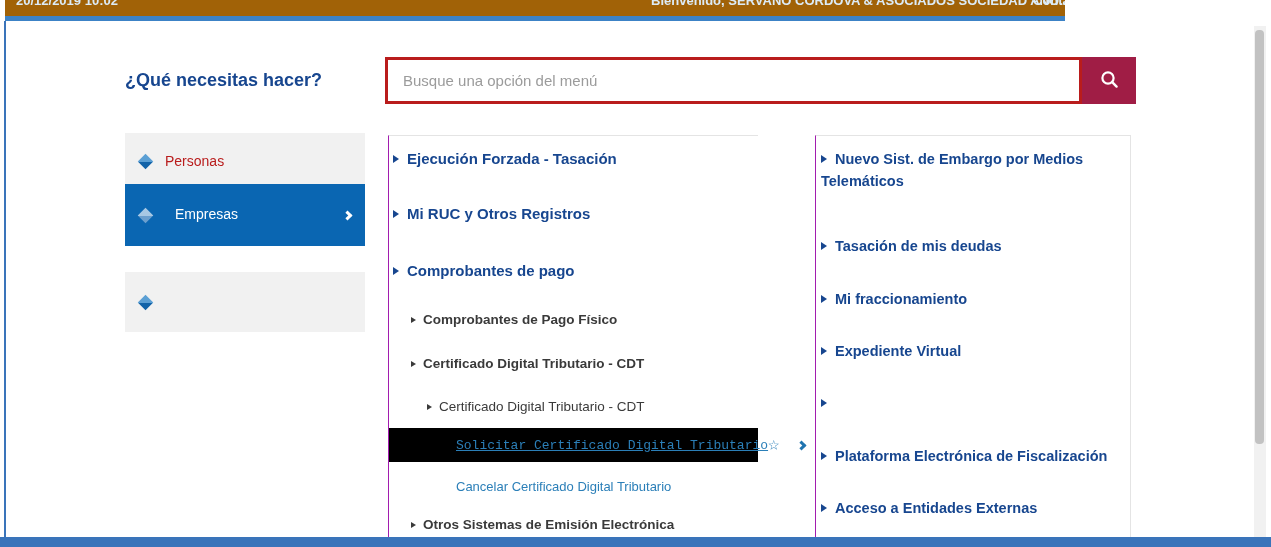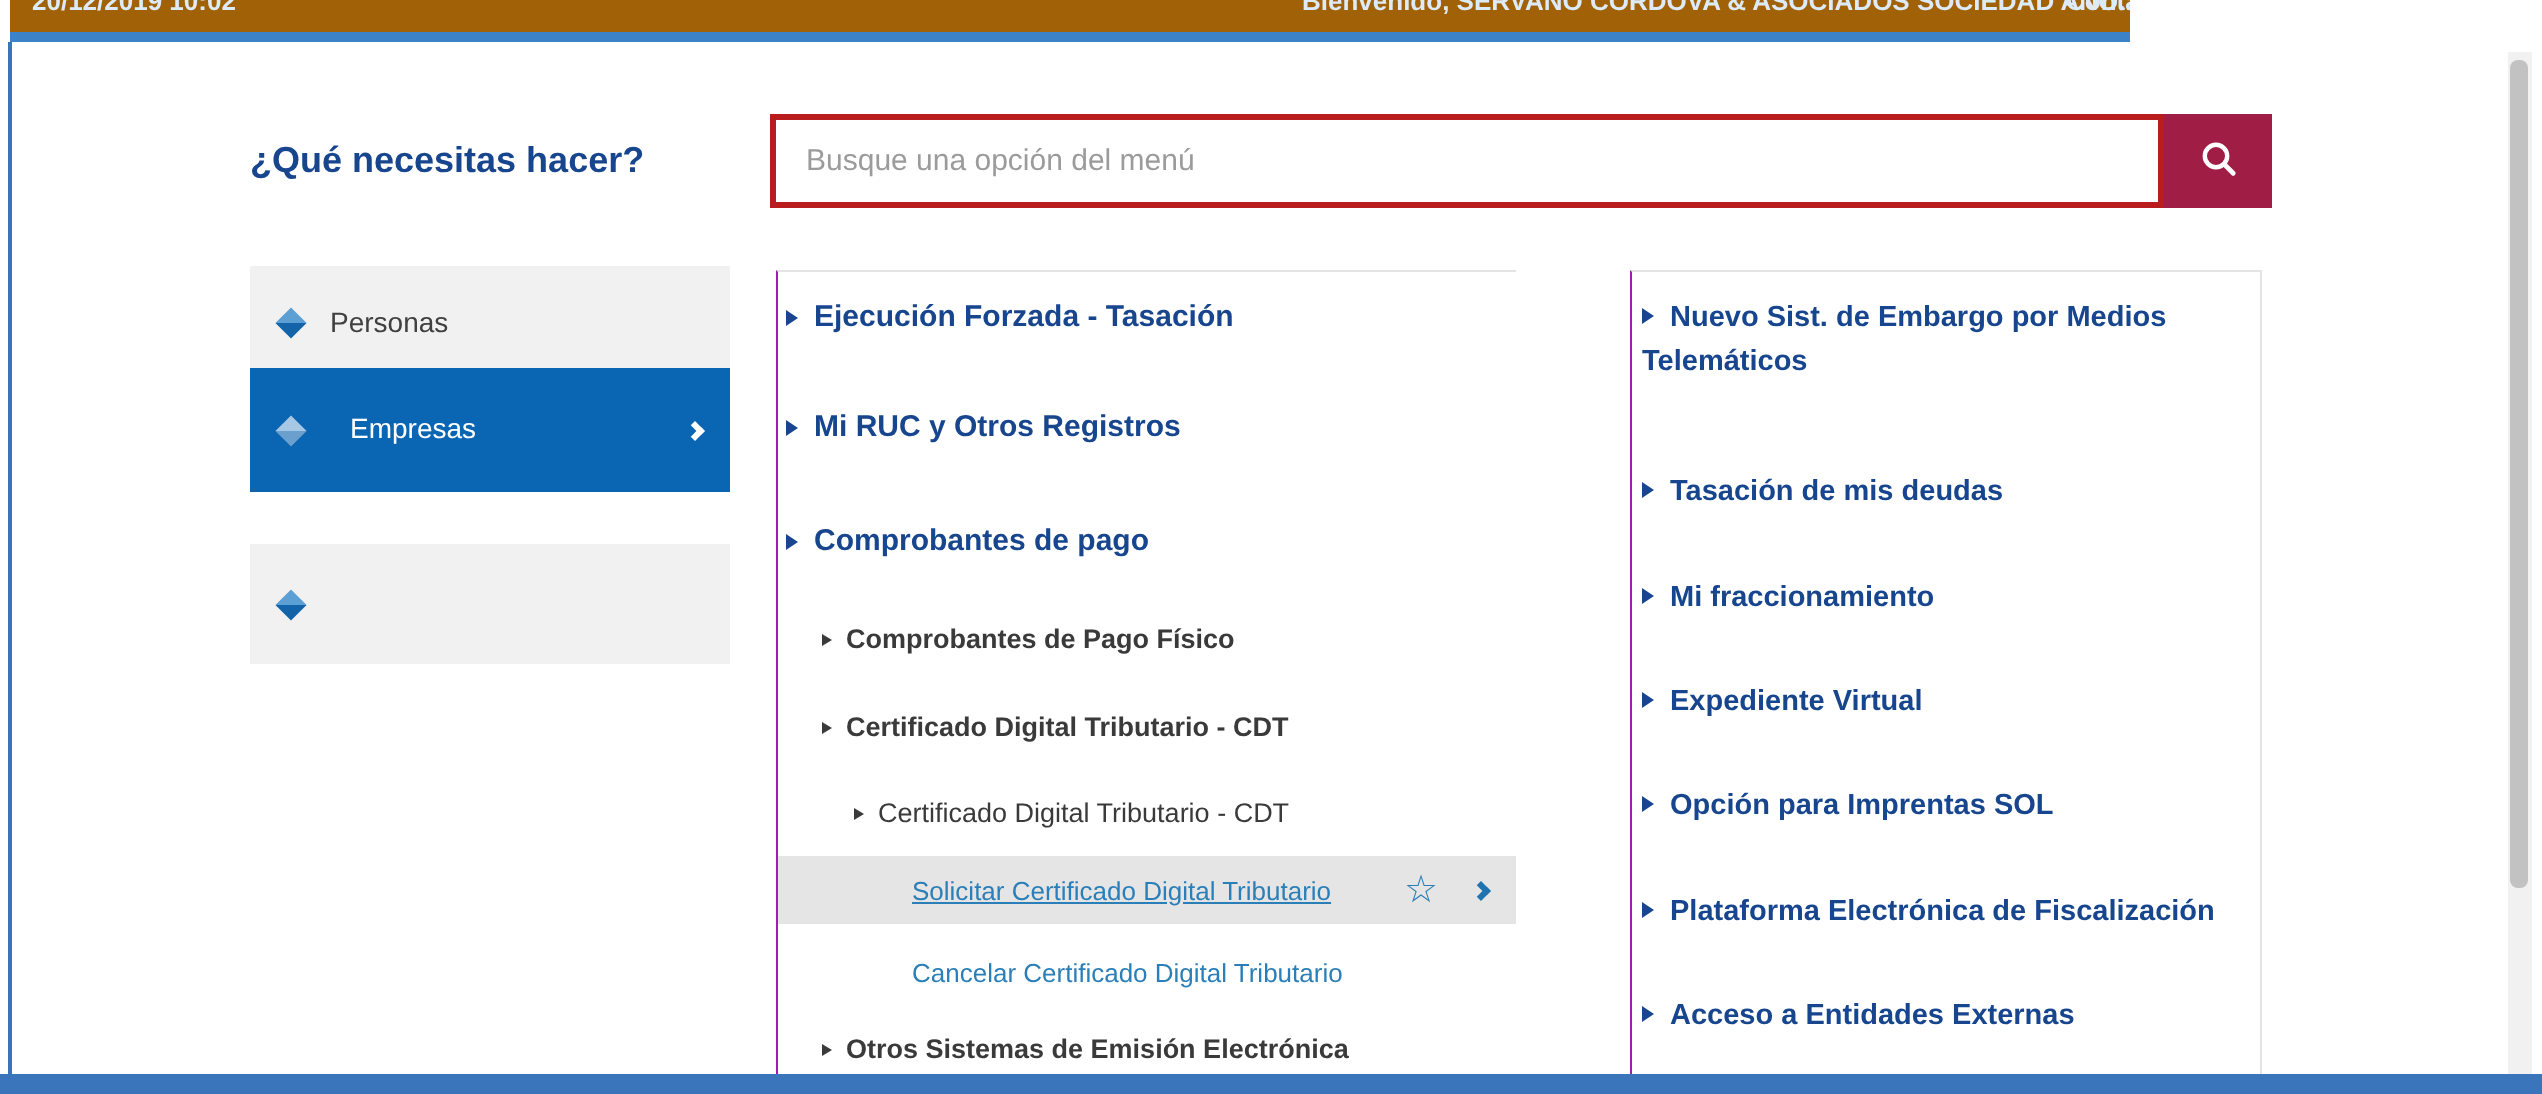--- a/index.html
+++ b/index.html
@@ -28,21 +28,21 @@
   .search-input { position:absolute; left:385px; top:57px; width:697px; height:47px;
                   border:3px solid #b91c1c; background:#fff; padding:0 15px; font-size:15px;
                   color:#444; font-family:"Liberation Sans",sans-serif; outline:none; }
   .search-input::placeholder { color:#9b9b9b; opacity:1; }
   .search-btn { position:absolute; left:1082px; top:57px; width:54px; height:47px;
                 background:#a01d45; border:none; cursor:pointer; display:flex; align-items:center; justify-content:center; }
 
   
   .side-item { position:absolute; left:125px; width:240px; background:#f1f1f1;
                display:flex; align-items:center; gap:14px; padding:0 14px 0 15px;
-               font-size:14px; color:#404040; cursor:pointer; line-height:1.25; }
+               font-size:14px; color:#b91c1c; cursor:pointer; line-height:1.25; }
   .side-item.sel { background:#0a66b2; color:#ffffff; }
   .dia { width:11px; height:11px; flex:none; transform:rotate(45deg);
          background:linear-gradient(135deg,#5b9fd4 50%,#1263a8 50%); }
   .side-item.sel .dia { background:linear-gradient(135deg,#a7c8e4 50%,#6b9fce 50%); }
   .chev { display:inline-block; width:7px; height:7px; border-top:3px solid currentColor;
           border-right:3px solid currentColor; transform:rotate(45deg); flex:none; }
   .push { margin-left:auto; }
 
   
   .panel { position:absolute; top:135px; height:402px; background:#ffffff;
@@ -52,21 +52,21 @@
 
   .menu-row { position:absolute; left:0; width:100%; display:flex; align-items:center;
               white-space:nowrap; cursor:pointer; }
   .tri { width:0; height:0; border-left:6px solid currentColor; border-top:4px solid transparent;
          border-bottom:4px solid transparent; margin-right:8px; flex:none; }
   .tri.sm { border-left-width:5px; border-top-width:3.5px; border-bottom-width:3.5px; margin-right:7px; }
   .lvl1 { font-size:15px;   font-weight:bold; color:#17468f; padding-left:4px; }
   .lvl2 { font-size:13.5px; font-weight:bold; color:#3a3a3a; padding-left:22px; }
   .lvl3 { font-size:13.5px; color:#3a3a3a; padding-left:38px; }
   .lnk  { font-size:13px; color:#2b7fb8; padding-left:67px; }
-  .hl-row { height:34px; background:#e5e5e5; padding-left:67px; padding-right:14px; }
+  .hl-row { height:34px; background:#000000; padding-left:67px; padding-right:14px;font-family:Liberation Mono, monospace; }
   .hl-row a { color:#2b7fb8; font-size:13px; text-decoration:underline; cursor:pointer; }
   .star { font-size:19px; color:#2b7fb8; line-height:1; cursor:pointer; }
   .hl-chev { color:#1f74b0; margin-left:18px; }
   .hl-chev .chev { border-top-width:3px; border-right-width:3px; }
 
   .svc { position:absolute; left:0; width:305px; padding-left:5px; font-size:14.5px; font-weight:bold;
          color:#17468f; line-height:1.5; cursor:pointer; white-space:normal; }
   .svc .tri { display:inline-block; vertical-align:middle; margin-right:8px; margin-top:-2px; }
 </style>
 </head>
@@ -146,16 +146,16 @@
     <span class="tri sm"></span>
     <span>Otros Sistemas de Emisión Electrónica</span>
   </div>
 </div>
 
 <div class="panel panel-right">
   <div class="svc" style="top:13px;"><span class="tri"></span><span>Nuevo Sist. de Embargo por Medios Telemáticos</span></div>
   <div class="svc" style="top:100px;"><span class="tri"></span><span>Tasación de mis deudas</span></div>
   <div class="svc" style="top:153px;"><span class="tri"></span><span>Mi fraccionamiento</span></div>
   <div class="svc" style="top:205px;"><span class="tri"></span><span>Expediente Virtual</span></div>
-  <div class="svc" style="top:257px;"><span class="tri"></span><span>Opción para Imprentas SOL</span></div>
+  <div class="svc" style="top:257px;"><span class="tri"></span></div>
   <div class="svc" style="top:310px;"><span class="tri"></span><span>Plataforma Electrónica de Fiscalización</span></div>
   <div class="svc" style="top:362px;"><span class="tri"></span><span>Acceso a Entidades Externas</span></div>
 </div>
 
 </body></html>

